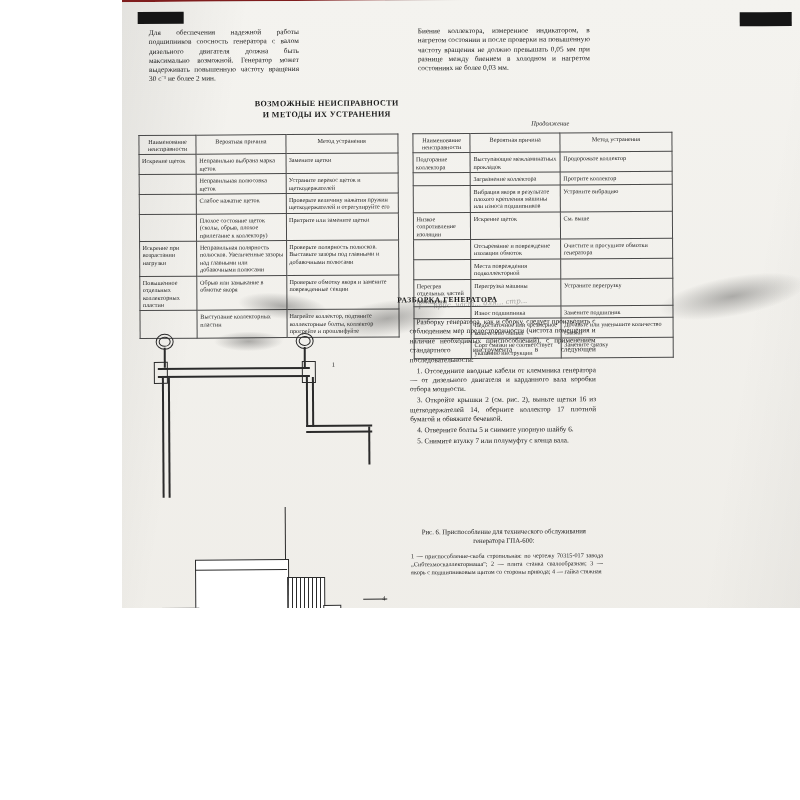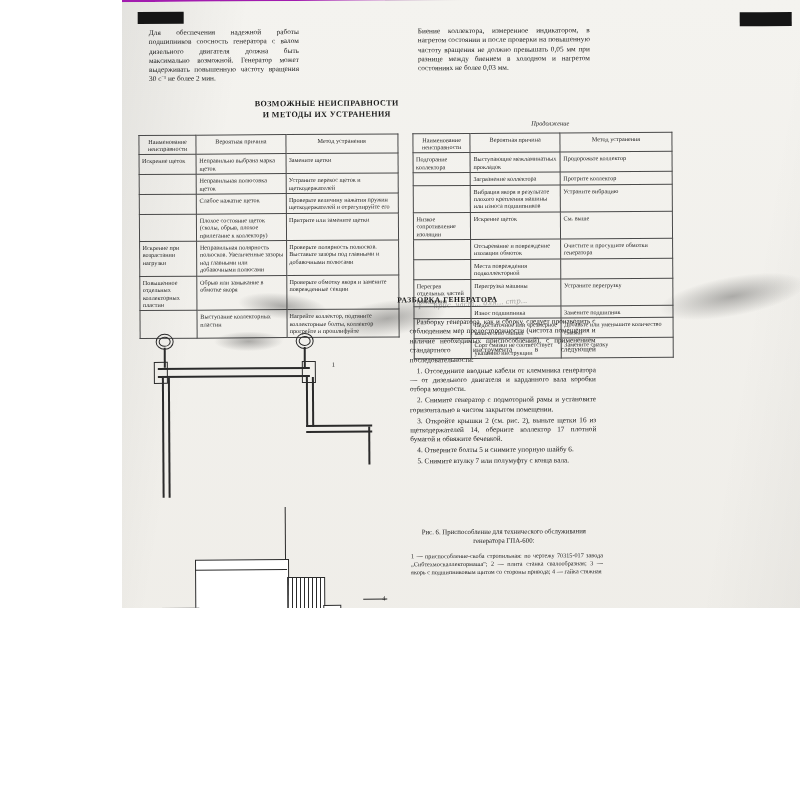--- a/index.html
+++ b/index.html
@@ -10,21 +10,21 @@
     height: 800px;
     overflow: hidden;
   }
   body {
     font-family: "Liberation Serif", serif;
   }
   .page {
     position: relative;
     width: 800px;
     height: 620px;
-    background: #a21caf;
+    background: #7f1d1d;
     overflow: hidden;
     text-decoration: underline;
   }
   
   .scan {
     position: absolute;
     left: 118px;
     top: 0px;
     width: 700px;
     height: 790px;
@@ -353,21 +353,20 @@
             <td>Замените смазку</td>
           </tr>
         </tbody>
       </table>
 
       <div id="disasm-title">РАЗБОРКА ГЕНЕРАТОРА</div>
 
       <div id="col-right-body">
         <p>Разборку генератора, как и сборку, следует производить с соблюдением мер предосторожности (чистота помещения и наличие необходимых приспособлений), с применением стандартного инструмента в следующей последовательности:</p>
         <p>1. Отсоедините вводные кабели от клеммника генератора — от дизельного двигателя и карданного вала коробки отбора мощности.</p>
-        <p>2. Снимите генератор с подмоторной рамы и установите горизонтально в чистом закрытом помещении.</p>
         <p>3. Откройте крышки 2 (см. рис. 2), выньте щетки 16 из щеткодержателей 14, оберните коллектор 17 плотной бумагой и обвяжите бечевкой.</p>
         <p>4. Отверните болты 5 и снимите упорную шайбу 6.</p>
         <p>5. Снимите втулку 7 или полумуфту с конца вала.</p>
       </div>
 
       <div class="figcap">Рис. 6. Приспособление для технического обслуживания генератора ГПА-600:</div>
       <div class="figlegend">1 — приспособление-скоба стропильная: по чертежу 70315-017 завода „Сибтехмоскаллектормаша"; 2 — плита станка свалообразная; 3 — якорь с подшипниковым щитом со стороны привода; 4 — гайка стяжная</div>
 
       <div class="pagenum">8</div>
 

